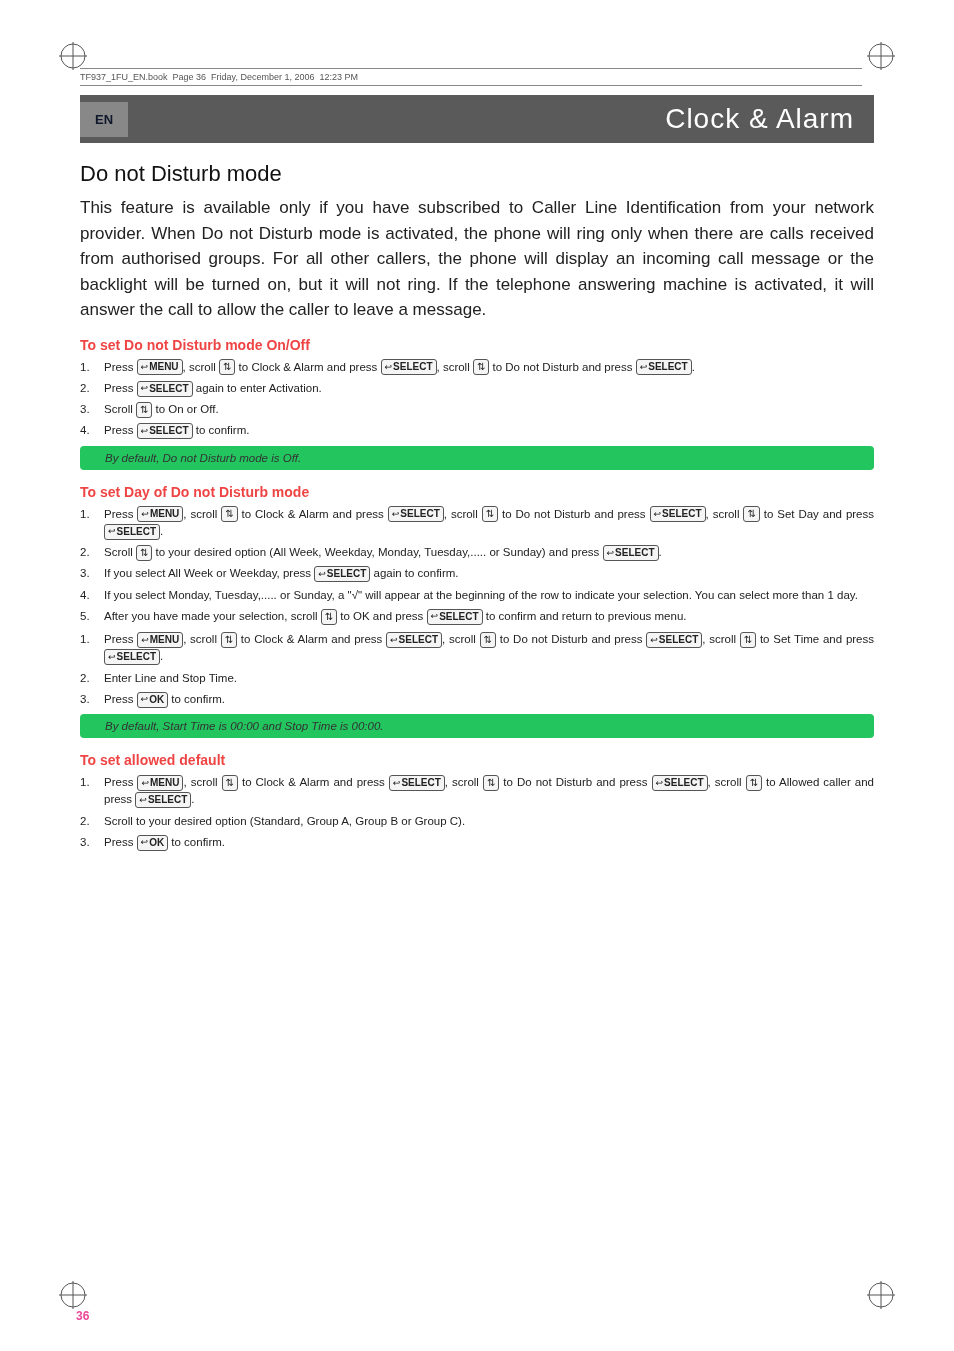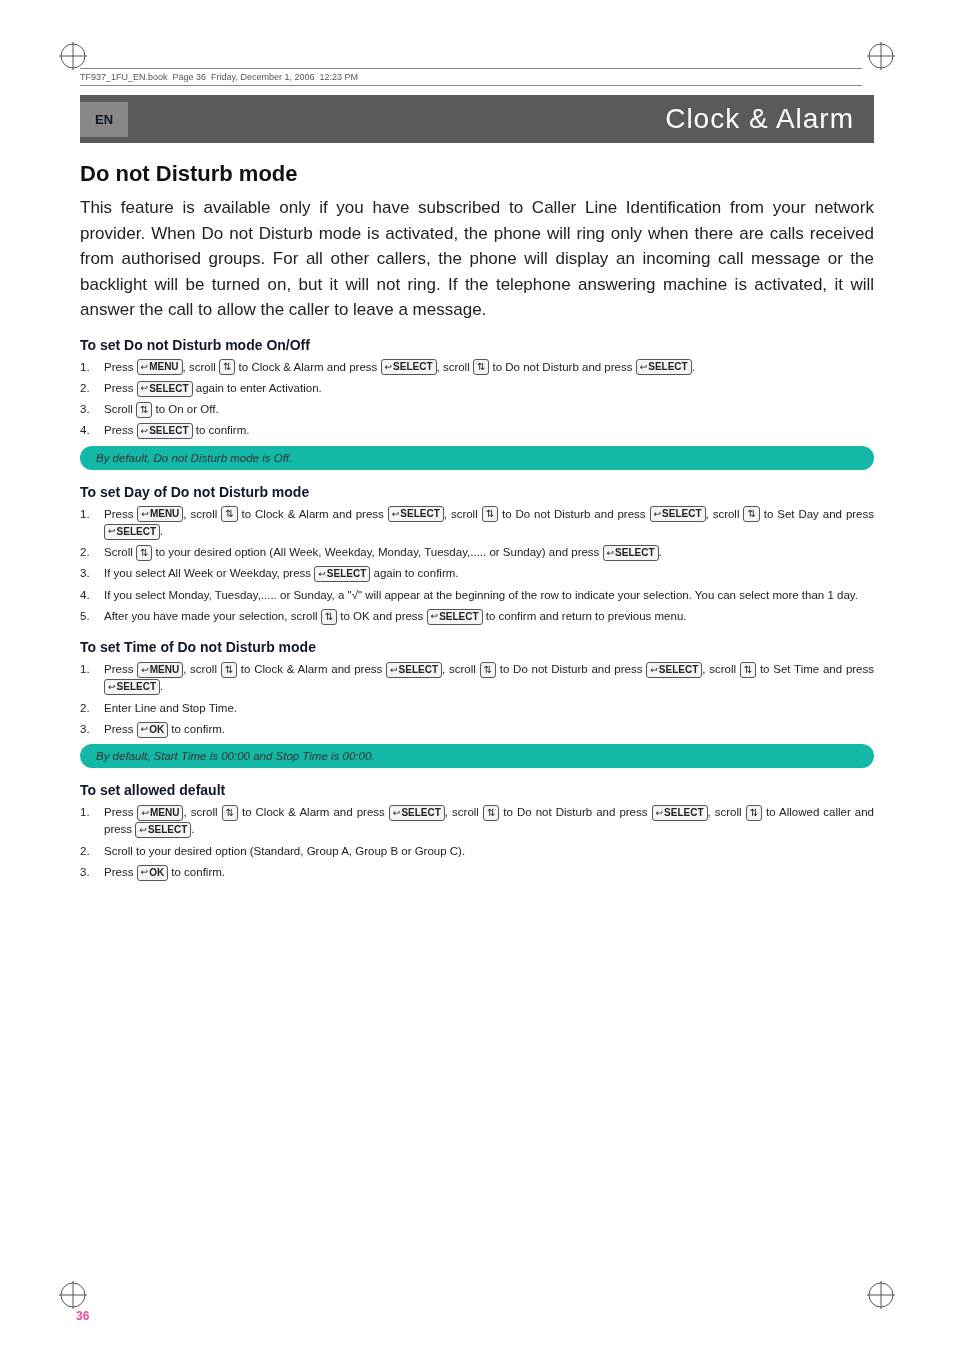--- a/index.html
+++ b/index.html
@@ -59,39 +59,39 @@
       font-weight: normal;
       letter-spacing: 1px;
       padding: 8px 20px;
       flex: 1;
       text-align: right;
     }
 
     
     .section-h1 {
       font-size: 22px;
-      font-weight: bold;
+      font-weight: normal;
       color: #111;
       margin-bottom: 8px;
     }
 
     
     .body-text {
       font-size: 17px;
       line-height: 1.5;
       color: #222;
       margin-bottom: 14px;
       text-align: justify;
     }
 
     
     .sub-heading {
       font-size: 14px;
       font-weight: bold;
-      color: #0f172a;
+      color: #ef4444;
       margin-bottom: 6px;
       margin-top: 14px;
     }
 
     
     .num-list {
       list-style: none;
       margin-bottom: 6px;
       padding-left: 0;
     }
@@ -107,23 +107,23 @@
       min-width: 18px;
       font-size: 11.5px;
       flex-shrink: 0;
     }
     .num-list li .li-content {
       flex: 1;
     }
 
     
     .note-box {
-      background: #14b8a6;
-      border-radius: 12px;
-      padding: 6px 16px;
+      background: #22c55e;
+      border-radius: 4px;
+      padding: 6px 25px;
       font-size: 11.5px;
       color: #333;
       margin: 6px 0 10px 0;
       font-style: italic;
     }
 
     
     .key {
       display: inline-flex;
       align-items: center;
@@ -280,21 +280,20 @@
     </li>
     <li>
       <span class="num">5.</span>
       <span class="li-content">After you have made your selection, scroll <span class="key">⇅</span> to OK and press <span class="key">
             <span class="key-icon">↩</span>
             <span class="key-label">SELECT</span>
           </span> to confirm and return to previous menu.</span>
     </li>
   </ol>
 
-  <div class="sub-heading">To set Time of Do not Disturb mode</div>
   <ol class="num-list">
     <li>
       <span class="num">1.</span>
       <span class="li-content">Press <span class="key">
             <span class="key-icon">↩</span>
             <span class="key-label">MENU</span>
           </span>, scroll <span class="key">⇅</span> to Clock &amp; Alarm and press <span class="key">
             <span class="key-icon">↩</span>
             <span class="key-label">SELECT</span>
           </span>, scroll <span class="key">⇅</span> to Do not Disturb and press <span class="key">

